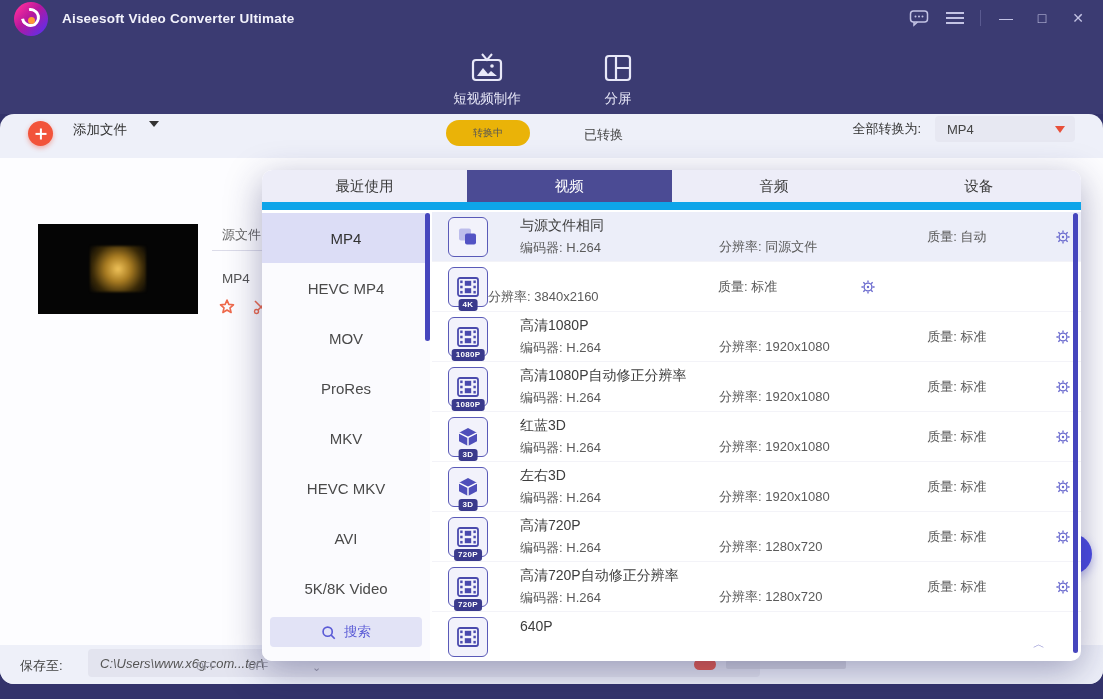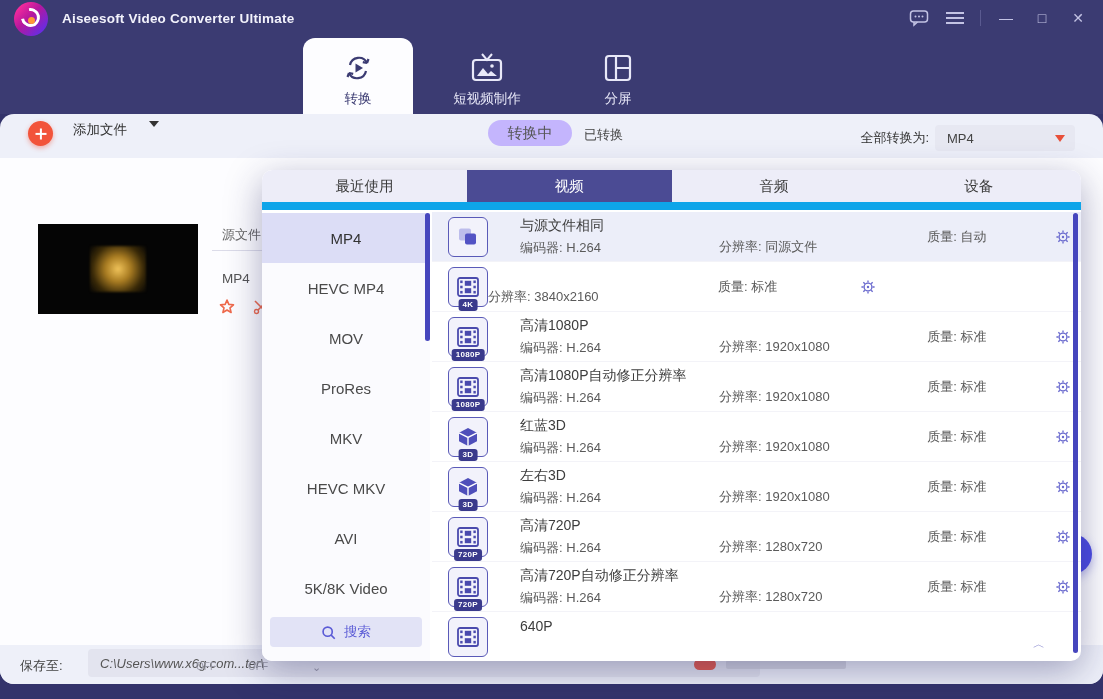--- a/index.html
+++ b/index.html
@@ -31,26 +31,26 @@
           background:#eef0f9; border-radius:14px 14px 14px 14px; overflow:hidden; }
   .toolbar { position:absolute; left:0; top:0; width:1103px; height:44px; }
   .add-btn { position:absolute; left:28px; top:7px; display:flex; align-items:flex-start; gap:20px; cursor:pointer; }
   .add-circle { width:25px; height:25px; border-radius:50%; background:#f2543b; position:relative; box-shadow:0 2px 5px rgba(242,84,59,.45); }
   .add-circle:before, .add-circle:after { content:""; position:absolute; background:#fff; left:50%; top:50%; transform:translate(-50%,-50%); }
   .add-circle:before { width:11px; height:2.2px; }
   .add-circle:after { width:2.2px; height:11px; }
   .add-label { font-size:13.5px; color:#333; }
   .add-caret { width:0; height:0; border-left:5px solid transparent; border-right:5px solid transparent; border-top:6px solid #333; margin-left:2px; }
 
-  .pill { position:absolute; left:488px; top:6px; width:84px; height:26px; background:#c4b5fd;
+  .pill { position:absolute; left:446px; top:6px; width:84px; height:26px; background:#eab308;
           border-radius:14px; display:flex; align-items:center; justify-content:center;
-          font-size:15px; color:#555; cursor:pointer; }
+          font-size:10px; color:#555; cursor:pointer; }
   .converted-lbl { position:absolute; left:584px; top:12px; font-size:13px; color:#444; cursor:pointer; }
 
-  .convert-to { position:absolute; right:28px; top:11px; display:flex; align-items:center; gap:6px; }
+  .convert-to { position:absolute; right:28px; top:2px; display:flex; align-items:center; gap:14px; }
   .convert-to .lbl { font-size:13px; color:#333; }
   .fmt-select { width:140px; height:26px; background:#e7e8f2; border-radius:4px; display:flex;
                 align-items:center; padding:0 12px; font-size:13px; color:#444; cursor:pointer; position:relative; }
   .fmt-select .red-caret { position:absolute; right:10px; width:0; height:0;
                 border-left:5px solid transparent; border-right:5px solid transparent; border-top:7px solid #e8503a; }
 
   .filearea { position:absolute; left:0; top:44px; width:1103px; height:487px; background:#fdfdff; }
   .thumb { position:absolute; left:38px; top:66px; width:160px; height:90px; background:#050505; overflow:hidden; }
   .thumb .glow { position:absolute; left:52px; top:22px; width:56px; height:46px;
         background:radial-gradient(circle at 50% 50%, #f0c35a 0%, #a97c22 35%, #3a2a08 70%, rgba(0,0,0,0) 100%);
@@ -190,32 +190,20 @@
         <svg width="20" height="14" viewBox="0 0 20 14">
           <path d="M1 2 H19 M1 7 H19 M1 12 H19" stroke="#c3c3e4" stroke-width="1.8"></path>
         </svg>
       </div>
       <div class="sep"></div>
       <div class="wbtn" style="font-size:14px;">—</div>
       <div class="wbtn" style="font-size:14px;">□</div>
       <div class="wbtn" style="font-size:14px;">✕</div>
     </div>
 
-    <div class="nav-tab active" style="left:303px;">
-      <div class="nicon">
-        <svg width="32" height="32" viewBox="0 0 32 32">
-          <path d="M8 13 A9 9 0 0 1 25 11" fill="none" stroke="#3b3b72" stroke-width="2.2"></path>
-          <path d="M25 11 l1.5 -4 M25 11 l-4.2 -0.8" stroke="#3b3b72" stroke-width="2.2" fill="none"></path>
-          <path d="M24 19 A9 9 0 0 1 7 21" fill="none" stroke="#3b3b72" stroke-width="2.2"></path>
-          <path d="M7 21 l-1.5 4 M7 21 l4.2 0.8" stroke="#3b3b72" stroke-width="2.2" fill="none"></path>
-          <path d="M13.5 11.5 L21 16 L13.5 20.5 Z" fill="#3b3b72"></path>
-        </svg>
-      </div>
-      <span class="nlabel">转换</span>
-    </div>
 
     <div class="nav-tab" style="left:432px;">
       <div class="nicon">
         <svg width="34" height="32" viewBox="0 0 34 32">
           <path d="M12 2 L17 8 L22 2" fill="none" stroke="#e8e8f8" stroke-width="2"></path>
           <rect x="3" y="8" width="28" height="20" rx="3" fill="none" stroke="#e8e8f8" stroke-width="2.2"></rect>
           <circle cx="22" cy="14" r="1.8" fill="#e8e8f8"></circle>
           <path d="M7 24 L13 16 L18 22 L21 19 L27 24 Z" fill="#e8e8f8"></path>
         </svg>
       </div>

